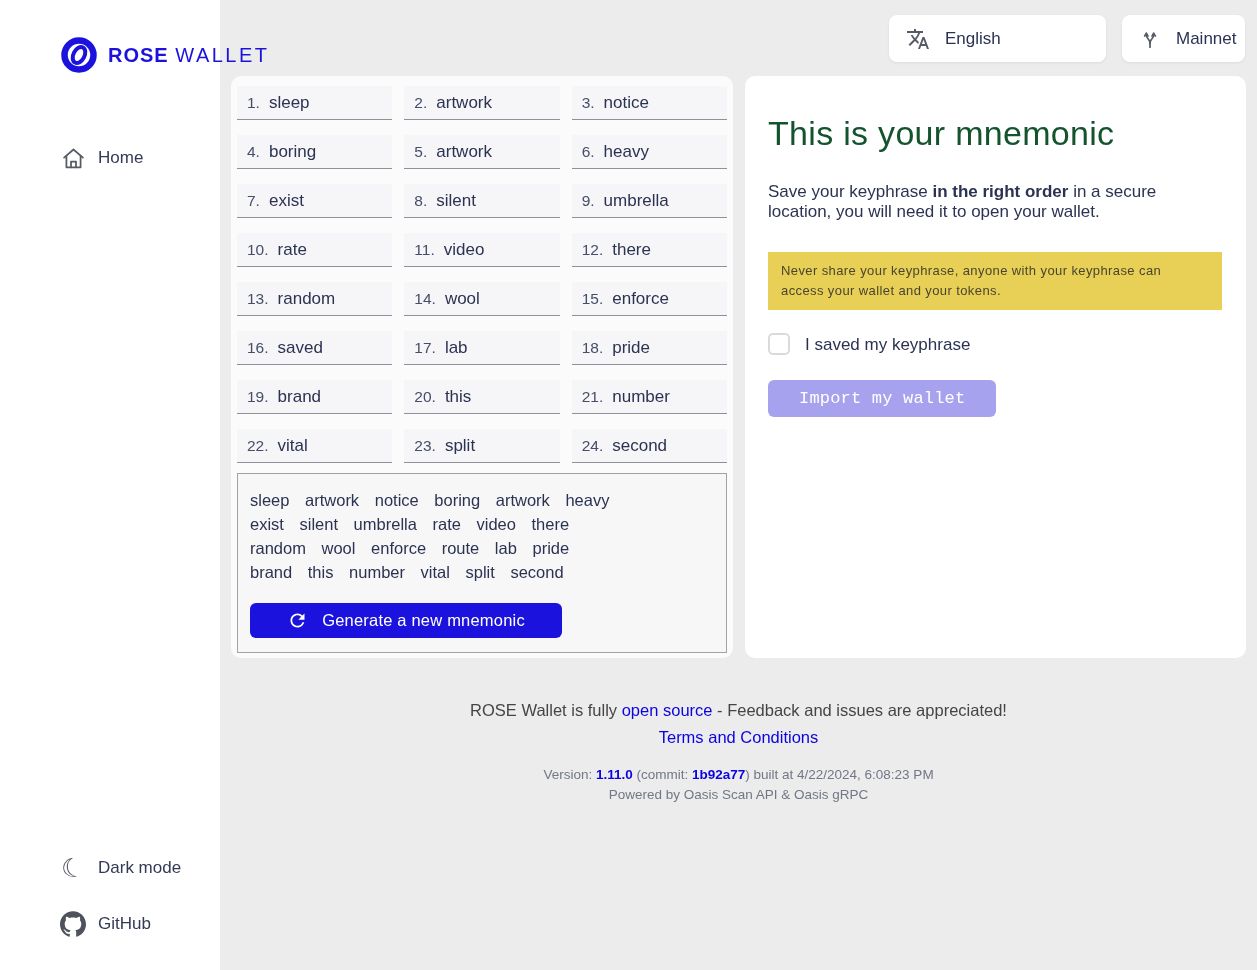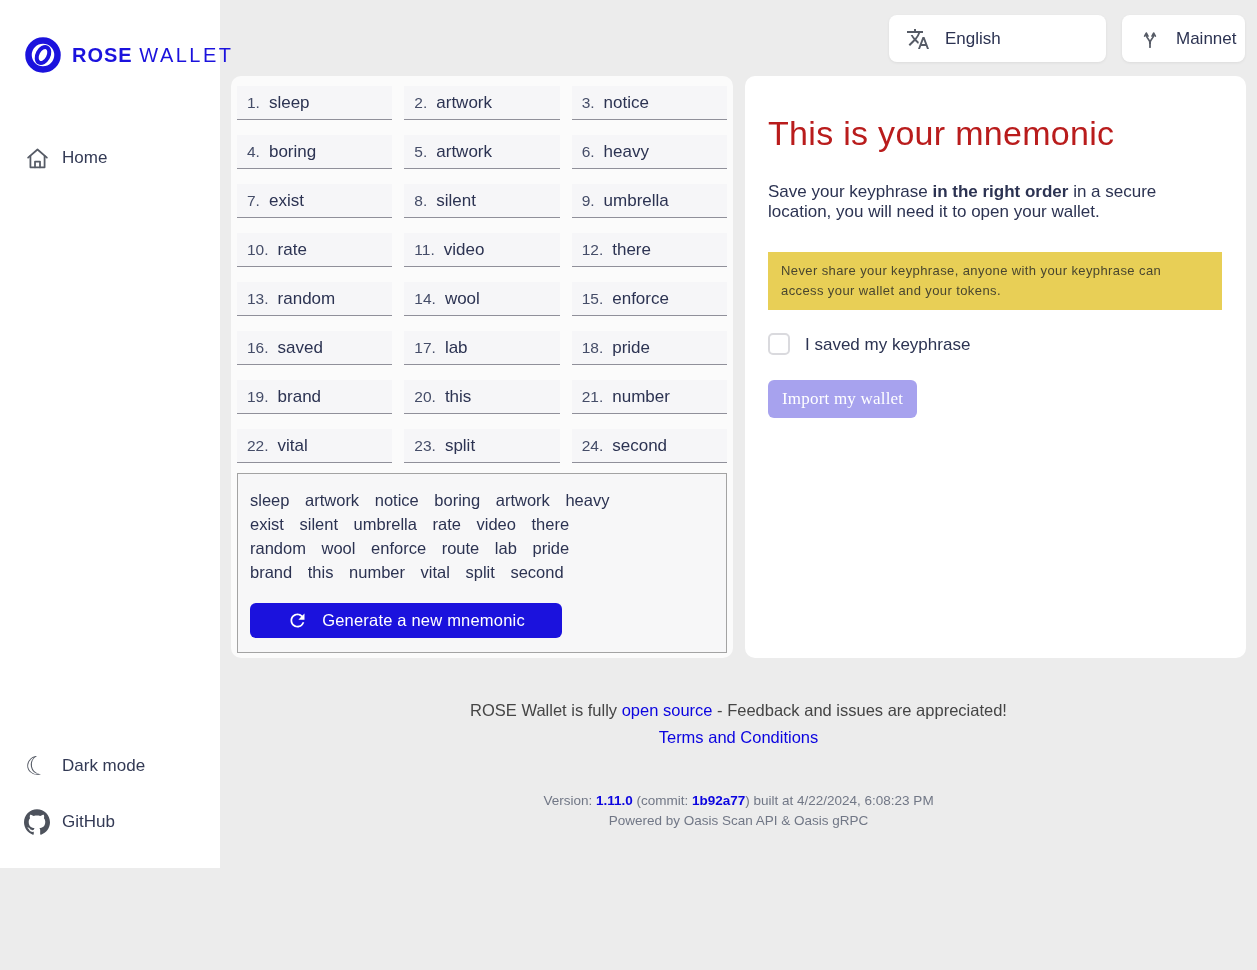--- a/index.html
+++ b/index.html
@@ -13,22 +13,22 @@
   *{box-sizing:border-box;}
   html,body{margin:0;padding:0;}
   body{
     width:1257px;height:970px;overflow:hidden;position:relative;
     background:#ececec;
     font-family:"Liberation Sans", sans-serif;
     color:var(--text-navy);
   }
   
   .sidebar{
-    position:absolute;left:0;top:0;width:220px;height:868px;
-    background:#ffffff;display:flex;flex-direction:column;
+    position:absolute;left:0;top:0;width:220px;height:970px;
+    background:#ffffff;display:flex;flex-direction:column;padding-left:36px;
   }
   .logo{display:flex;align-items:center;gap:10px;padding:36px 0 0 24px;}
   .logo-text{font-size:20px;letter-spacing:1px;color:var(--brand-blue);white-space:nowrap;}
   .logo-text b{font-weight:700;}
   .logo-text span{font-weight:300;letter-spacing:2.5px;}
   .nav{margin-top:56px;}
   .nav-bottom{margin-top:auto;padding-bottom:18px;}
   .nav-item{
     display:flex;align-items:center;gap:12px;
     padding:15px 24px;font-size:17px;color:#333a55;cursor:pointer;
@@ -65,40 +65,40 @@
   .mnemonic-line{
     font-size:16.5px;line-height:24px;color:var(--text-navy);
     word-spacing:11px;font-weight:500;
   }
   .generate-btn{
     margin-top:19px;margin-left:0;width:312px;height:35px;border:none;border-radius:6px;
     background:var(--brand-blue);color:#fff;font-size:16.5px;font-family:inherit;
     display:flex;align-items:center;justify-content:center;gap:14px;cursor:pointer;letter-spacing:.2px;
   }
   
-  .panel-title{margin:12px 0 0;font-size:34px;font-weight:500;color:#b91c1c;letter-spacing:.3px;}
+  .panel-title{margin:12px 0 0;font-size:34px;font-weight:500;color:#14532d;letter-spacing:.3px;}
   .save-text{margin-top:29px;font-size:17px;line-height:20px;color:var(--text-navy);max-width:452px;}
   .warning-box{
     margin-top:30px;background:var(--warning-yellow);color:#49462f;
     font-size:13px;line-height:1.52;letter-spacing:.4px;padding:9px 13px;width:454px;
   }
   .warning-box div{max-width:412px;}
   .checkbox-row{margin-top:23px;display:flex;align-items:flex-end;gap:15px;cursor:pointer;}
   .checkbox{width:22px;height:22px;background:#fff;border:2px solid #dadade;border-radius:5px;}
   .checkbox-label{font-size:17px;color:var(--text-navy);}
   .import-btn{
     margin-top:25px;border:none;border-radius:6px;background:var(--disabled-purple);
-    color:#fff;font-size:17px;font-family:Liberation Serif, serif;padding:9px 14px;letter-spacing:.2px;cursor:default;
+    color:#fff;font-size:17px;font-family:Liberation Mono, monospace;padding:9px 31px;letter-spacing:.2px;cursor:default;
   }
   
   .footer{margin-top:43px;text-align:center;}
   .footer-line1{font-size:16.5px;color:#454545;}
   .footer a{color:var(--link-blue);text-decoration:none;cursor:pointer;}
   .footer-line2{margin-top:8px;font-size:16.5px;}
-  .version-block{margin-top:44px;font-size:13.5px;color:#717786;line-height:1.5;}
+  .version-block{margin-top:18px;font-size:13.5px;color:#717786;line-height:1.5;}
   .version-block a{font-weight:700;}
   svg{display:block;}
 </style>
 </head>
 <body>
 
 <div class="sidebar">
   <div class="logo">
     <span>
       <svg width="38" height="38" viewBox="0 0 38 38" fill="none">

